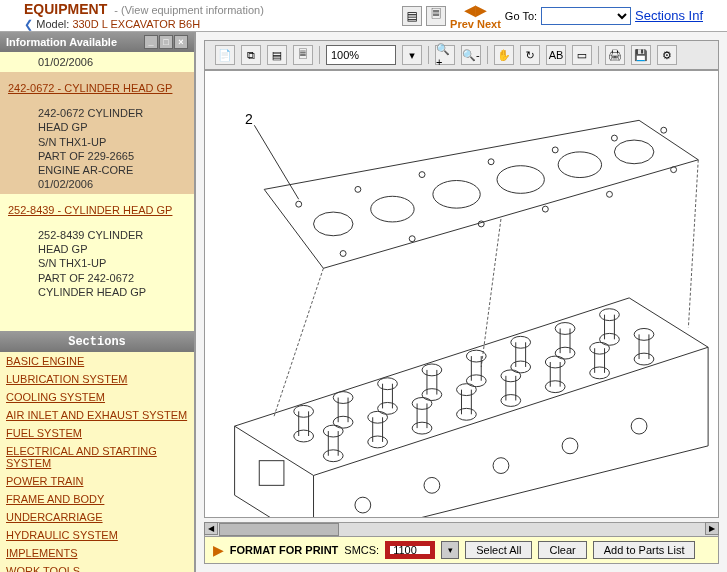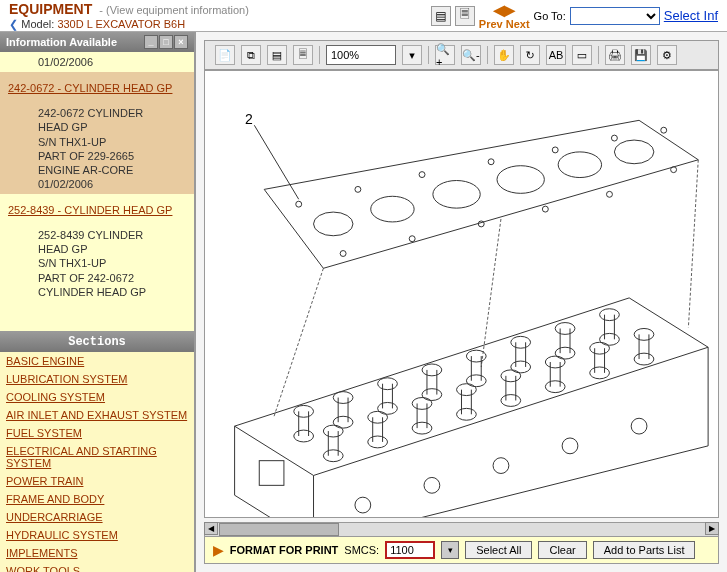--- a/index.html
+++ b/index.html
@@ -1,18 +1,18 @@
 <!DOCTYPE html>
 <html><head>
 <meta charset="utf-8">
 <style>
 * { margin: 0; padding: 0; box-sizing: border-box; font-family: Arial, sans-serif; font-size: 11px; }
 body { background: #fff; width: 727px; height: 572px; overflow: hidden; position: relative; }
 
-.header { border-bottom: 1px solid #aaa; padding: 2px 9px; height: 32px; display: flex; align-items: center; }
+.header { border-bottom: 1px solid #aaa; padding: 2px 24px; height: 32px; display: flex; align-items: center; }
 .header-title { color: #993300; font-weight: bold; font-size: 14px; }
 .header-sub { color: #888; font-size: 11px; margin-left: 4px; }
 .model-row { font-size: 11px; margin-top: 1px; }
 .model-label { color: #333; }
 .model-value { color: #993300; }
 .header-right { margin-left: auto; display: flex; align-items: center; gap: 4px; }
 .toolbar-icon { width: 20px; height: 20px; border: 1px solid #999; background: #eee; cursor: pointer; display: flex; align-items: center; justify-content: center; font-size: 12px; }
 .nav-arrows { color: #cc6600; font-weight: bold; cursor: pointer; font-size: 10px; text-align: center; }
 .goto-label { font-size: 11px; text-align: center; }
 .goto-select { border: 1px solid #356ac0; background: #fff; width: 90px; height: 18px; }
@@ -42,21 +42,21 @@
 .vt-sep { width: 1px; height: 18px; background: #aaa; }
 .zoom-input { width: 70px; height: 20px; border: 1px solid #666; padding: 0 4px; }
 
 .canvas { flex: 1; background: #fff; margin: 0 8px 4px 8px; border: 1px solid #999; position: relative; overflow: hidden; }
 .diagram { position: absolute; inset: 0; }
 .callout { position: absolute; top: 40px; left: 40px; font-size: 14px; }
 
 .bottom-bar { background: #FFFFCC; border: 1px solid #999; margin: 0 8px 8px 8px; padding: 4px 8px; display: flex; align-items: center; gap: 6px; }
 .bb-arrow { color: #cc6600; font-size: 14px; }
 .bb-label { font-weight: bold; font-size: 11px; }
-.smcs-input { width: 50px; height: 18px; border: 2px solid #b91c1c; padding: 0 3px; }
+.smcs-input { width: 50px; height: 18px; border: 5px solid #b91c1c; padding: 0 3px; }
 .smcs-btn { width: 18px; height: 18px; border: 1px solid #666; background: #ccc; cursor: pointer; font-size: 9px; }
 .bb-button { border: 1px solid #666; background: #eee; padding: 2px 10px; cursor: pointer; font-size: 11px; }
 
 .hscroll { height: 14px; background: #ddd; margin: 0 8px; border: 1px solid #999; border-bottom: none; position: relative; }
 .hscroll-thumb { position: absolute; left: 14px; width: 120px; height: 100%; background: #bbb; border: 1px solid #888; }
 .hscroll-arrow { position: absolute; width: 14px; height: 100%; background: #ccc; border: 1px solid #888; top: -1px; font-size: 8px; text-align: center; line-height: 12px; cursor: pointer; }
 .hscroll-arrow.left { left: -1px; }
 .hscroll-arrow.right { right: -1px; }
 </style>
 </head>
@@ -76,21 +76,21 @@
   </div>
   <div class="header-right">
     <div class="toolbar-icon">▤</div>
     <div class="toolbar-icon">🗏</div>
     <div class="nav-arrows">
       <div style="font-size:14px;">◀▶</div>
       <div><span>Prev</span> <span>Next</span></div>
     </div>
     <span class="goto-label">Go To:</span>
     <select class="goto-select"></select>
-    <span class="related-link">Select Inf</span>
+    <span class="related-link">Sections Inf</span>
   </div>
 </div>
 
 <div class="main">
 
   <div class="sidebar">
     <div class="info-header">
       <span>Information Available</span>
       <div class="info-header-controls">
         <div class="info-ctrl">_</div>

